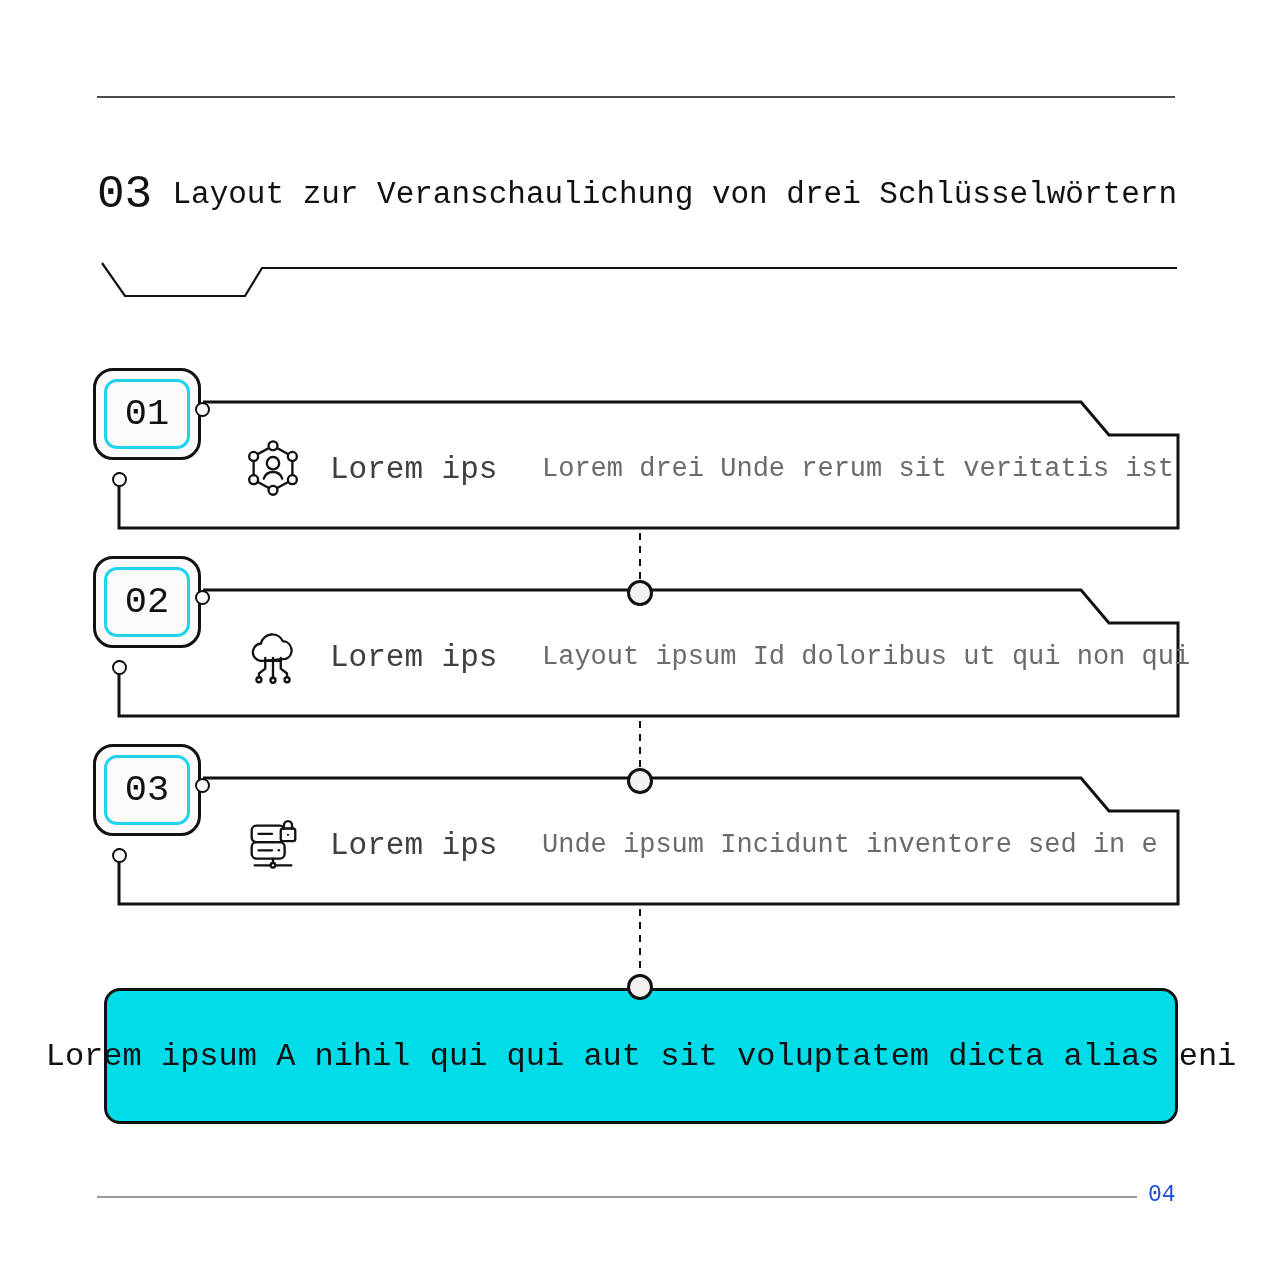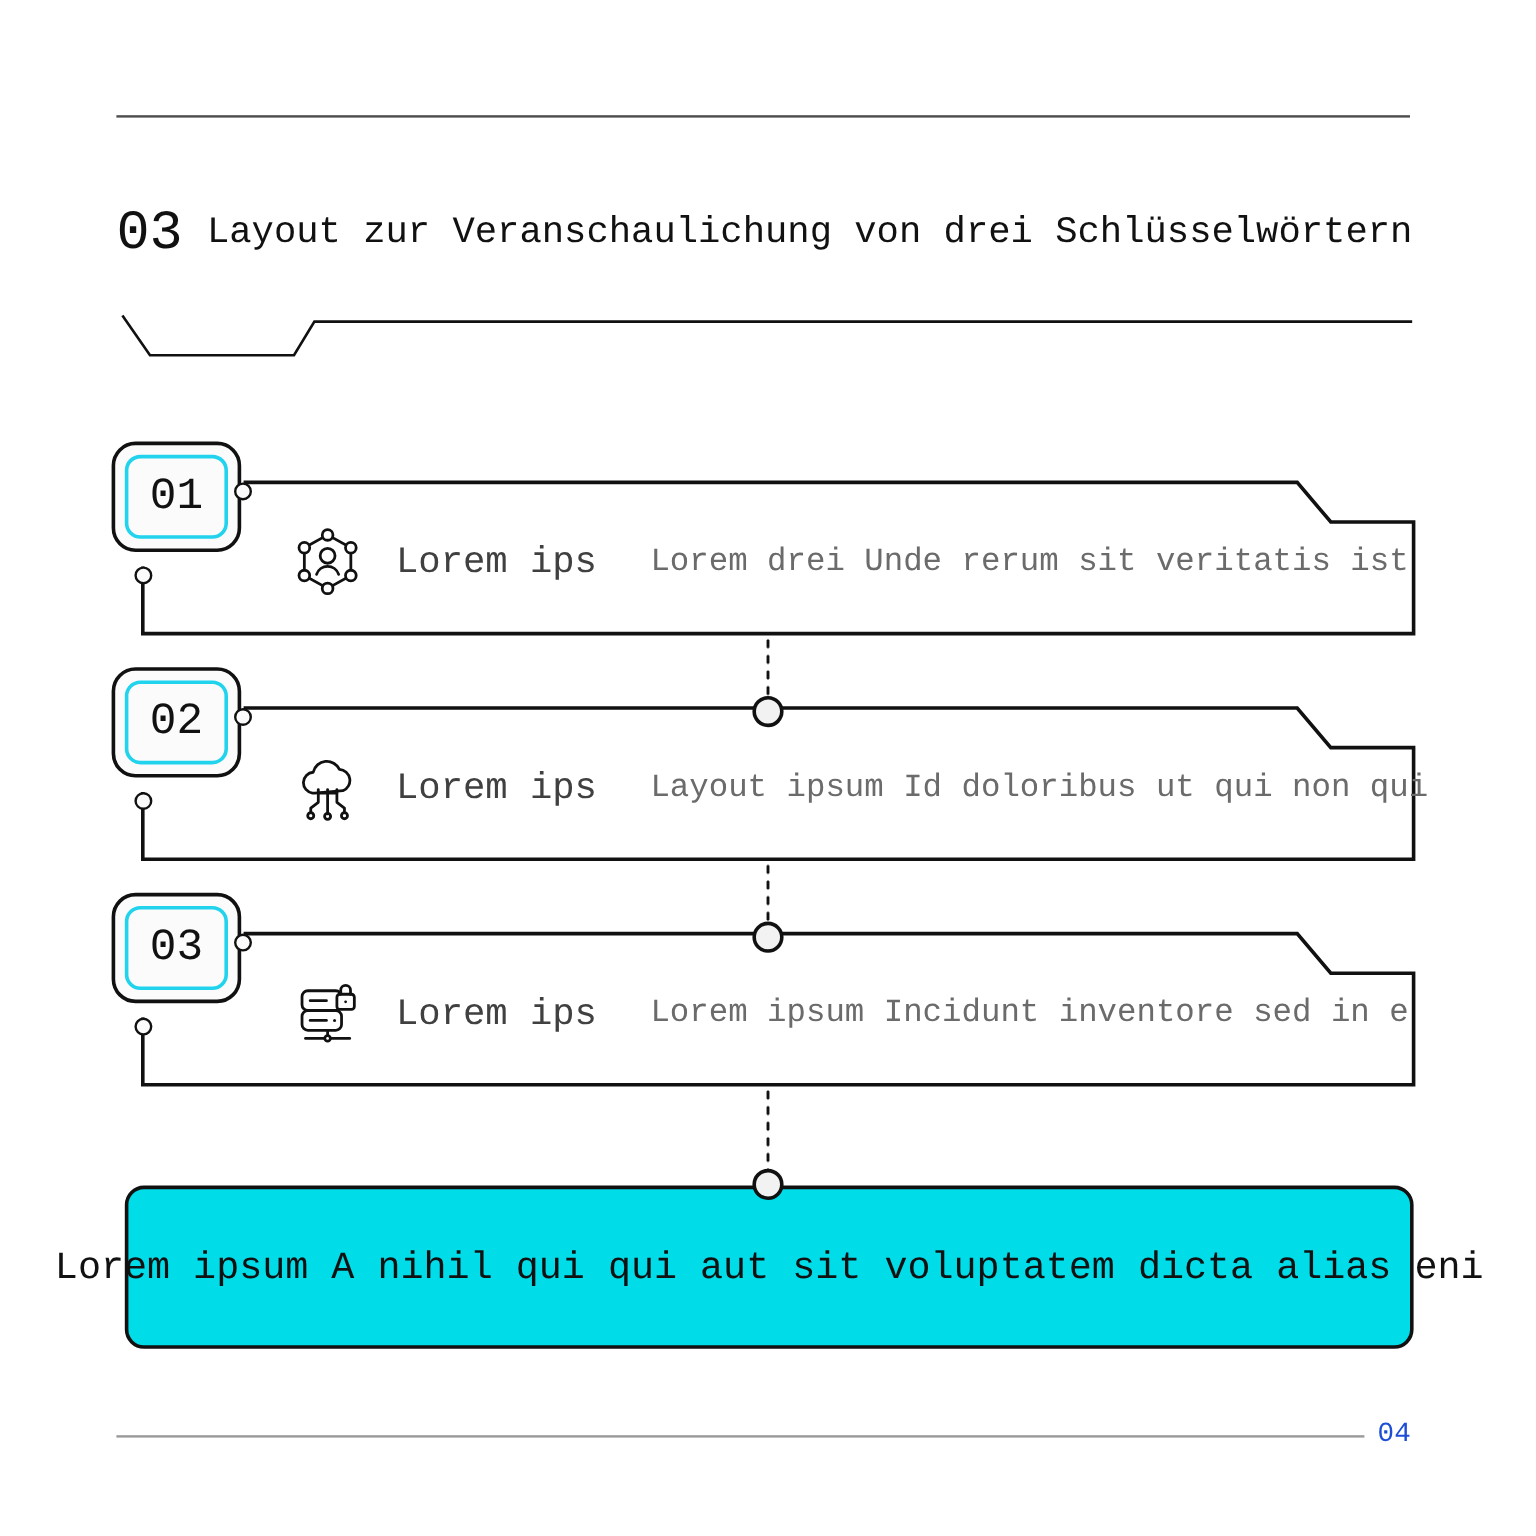--- a/index.html
+++ b/index.html
@@ -320,21 +320,21 @@
           <circle cx="38" cy="37.5" r="1.3" fill="#111111" stroke="none"></circle>
           <path d="M32 46 L32 53"></path>
           <path d="M13 53 L51 53"></path>
           <circle cx="32" cy="53" r="2.4" fill="#ffffff"></circle>
           <rect x="40" y="15" width="15" height="13" rx="2.5" fill="#ffffff"></rect>
           <path d="M43.3 15 L43.3 11.5 a 4.2 4.2 0 0 1 8.4 0 L 51.7 15"></path>
           <circle cx="47.5" cy="21.5" r="1.2" fill="#111111" stroke="none"></circle>
         </svg>
       </span>
       <span class="row-heading">Lorem ips</span>
-      <span class="row-desc">Lorem ipsum Incidunt inventore sed in e</span>
+      <span class="row-desc">Unde ipsum Incidunt inventore sed in e</span>
     </div>
   </div>
 
   <div class="dots" style="top:906px; height:76px;"></div>
   <div class="big-node" style="left:627px; top:974px;"></div>
 
   <div class="banner">
     <span class="banner-text">Lorem ipsum A nihil qui qui aut sit voluptatem dicta alias eni</span>
   </div>
 

